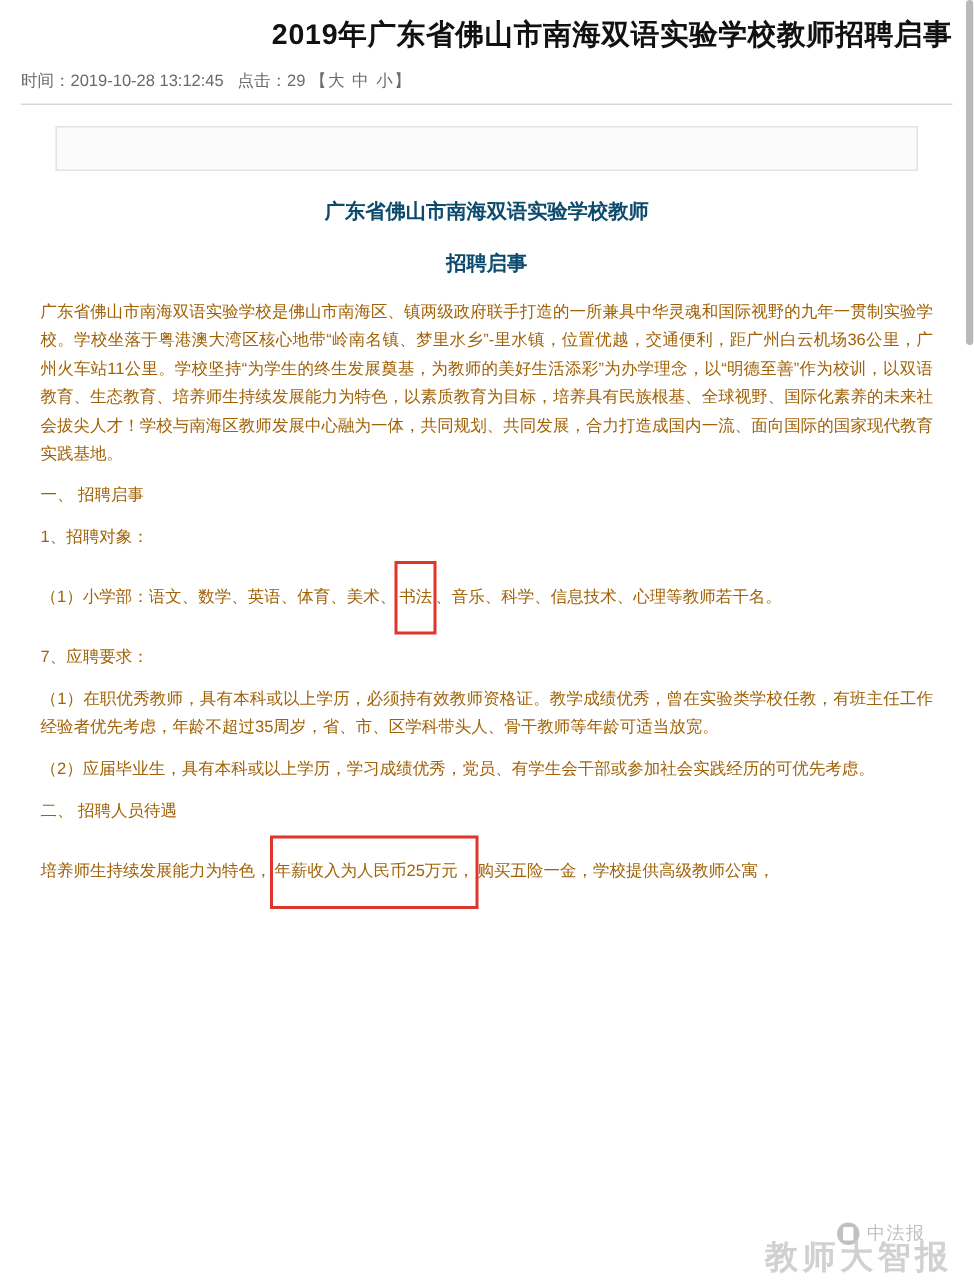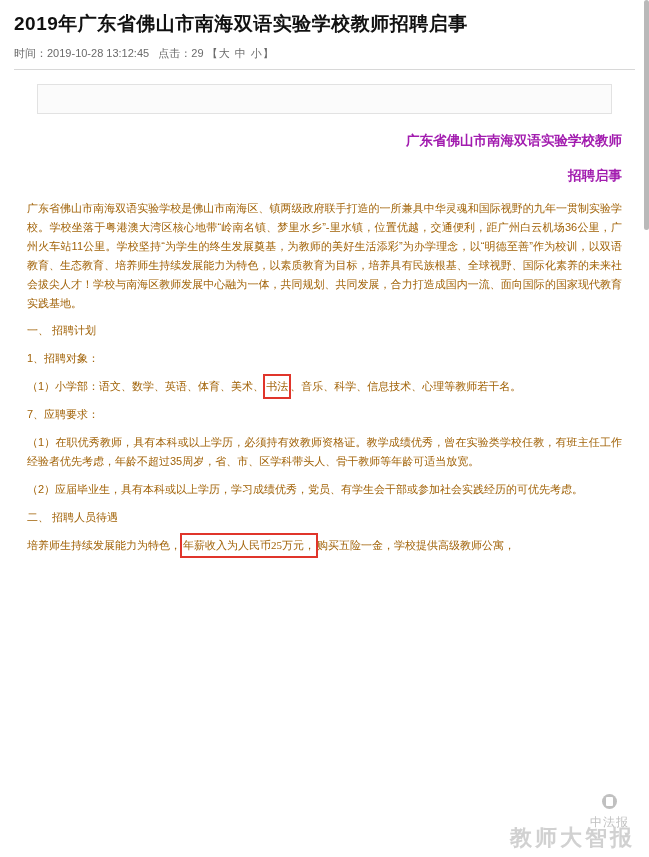--- a/index.html
+++ b/index.html
@@ -17,21 +17,21 @@
   }
   .page {
     width: 649px;
     height: 857px;
     position: relative;
     box-sizing: border-box;
     padding: 0 14px;
     background: #ffffff;
   }
   .doc-title {
-    text-align: left;
+    text-align: right;
     font-size: 19px;
     font-weight: bold;
     color: #111111;
     letter-spacing: 0.5px;
     padding-top: 12px;
     line-height: 1.3;
   }
   .meta-line {
     font-size: 11px;
     color: #6a6a6a;
@@ -54,65 +54,63 @@
     padding: 0 13px;
     box-sizing: border-box;
   }
   .banner-box {
     margin: 14px 10px 14px 10px;
     height: 28px;
     border: 1px solid #e2e2e2;
     background: #fbfbfb;
   }
   .ctr {
-    text-align: right;
+    text-align: center;
     font-size: 13.5px;
     font-weight: bold;
-    color: #a21caf;
+    color: #0c4a6e;
     line-height: 1.9;
   }
   .ctr.sub {
     margin-top: 10px;
     margin-bottom: 10px;
   }
   p.body {
     font-size: 11px;
     line-height: 1.72;
     margin: 0 0 9px 0;
     text-align: justify;
     color: #a16207;
   }
   p.indent {
     text-indent: 2em;
   }
   .hl {
     position: relative;
     display: inline-block;
-    padding: 0 2px;
-    font-family: Liberation Serif, serif;
+    padding: 12px 2px;
   }
   .hl::after {
     content: "";
     position: absolute;
     left: -1px;
     right: -1px;
     top: -3px;
     bottom: -3px;
     border: 2px solid #e0352b;
     pointer-events: none;
   }
   .watermark {
     position: absolute;
-    right: 20px;
+    right: 32px;
     bottom: 26px;
     display: flex;
     align-items: center;
     gap: 5px;
     opacity: 0.55;
-    flex-direction: column;
   }
   .wm-logo {
     width: 15px;
     height: 15px;
     border-radius: 50%;
     background: #8d8d8d;
     position: relative;
   }
   .wm-logo::after {
     content: "";
@@ -180,21 +178,21 @@
   <div class="content">
 
     <div class="banner-box"></div>
 
     <div class="ctr">广东省佛山市南海双语实验学校教师</div>
     <div class="ctr sub">招聘启事</div>
 
     <p class="body">广东省佛山市南海双语实验学校是佛山市南海区、镇两级政府联手打造的一所兼具中华灵魂和国际视野的九年一贯制实验学校。学校坐落于粤港澳大湾区核心地带“岭南名镇、梦里水乡”-里水镇，位置优越，交通便利，距广州白云机场36公里，广州火车站11公里。学校坚持“为学生的终生发展奠基，为教师的美好生活添彩”为办学理念，以“明德至善”作为校训，以双语教育、生态教育、培养师生持续发展能力为特色，以素质教育为目标，培养具有民族根基、全球视野、国际化素养的未来社会拔尖人才！学校与南海区教师发展中心融为一体，共同规划、共同发展，合力打造成国内一流、面向国际的国家现代教育实践基地。</p>
 
 
-    <p class="body">一、  招聘计划</p>
+    <p class="body">一、  招聘启事</p>
 
     <p class="body">1、招聘对象：</p>
 
     <p class="body">
       <span>（1）小学部：语文、数学、英语、体育、美术、</span><span class="hl">书法</span><span>、音乐、科学、信息技术、心理等教师若干名。</span>
     </p>
 
 
     <p class="body">7、应聘要求：</p>
 

